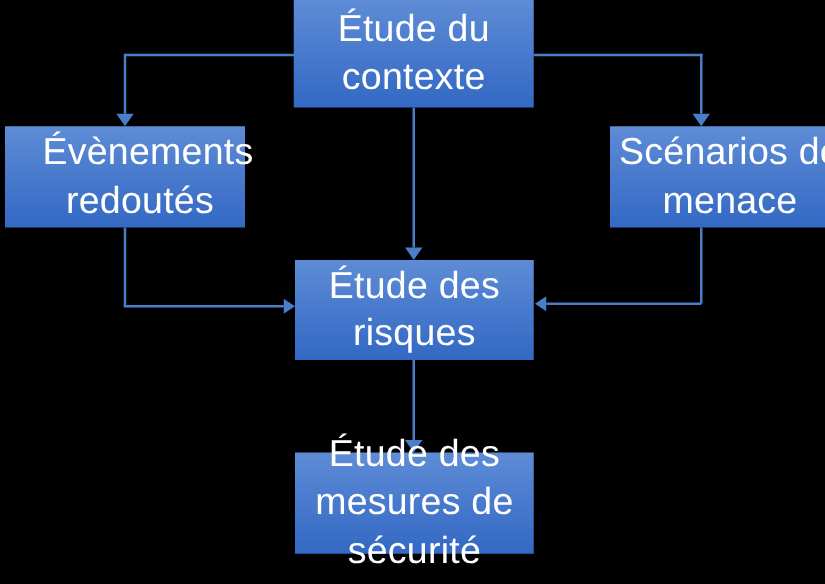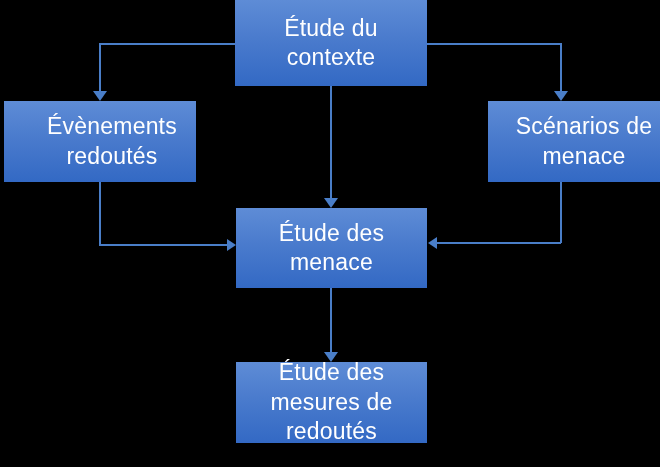--- a/index.html
+++ b/index.html
@@ -15,21 +15,21 @@
     overflow: hidden;
     font-family: "Liberation Sans", sans-serif;
   }
   .node {
     position: absolute;
     display: flex;
     align-items: center;
     justify-content: center;
     text-align: center;
     color: #ffffff;
-    font-size: 23px;
+    font-size: 30px;
     line-height: 1.28;
     letter-spacing: 0.2px;
     background: linear-gradient(to bottom, #5e8cd6 0%, #4a7bcd 45%, #3369c4 100%);
     box-sizing: border-box;
     padding: 2px 6px;
     white-space: pre-line;
   }
   .node-label {
     display: block;
     width: 100%;
@@ -106,22 +106,22 @@
     <span class="node-label">Évènements
 redoutés</span>
   </div>
 
   <div class="node" id="node-scenarios">
     <span class="node-label">Scénarios de
 menace</span>
   </div>
 
   <div class="node" id="node-risques">
-    <span class="node-label">Étude des menace</span>
+    <span class="node-label">Étude des risques</span>
   </div>
 
   <div class="node" id="node-mesures">
     <span class="node-label">Étude des
 mesures de
-redoutés</span>
+sécurité</span>
   </div>
 
 </div>
 
 </body></html>

